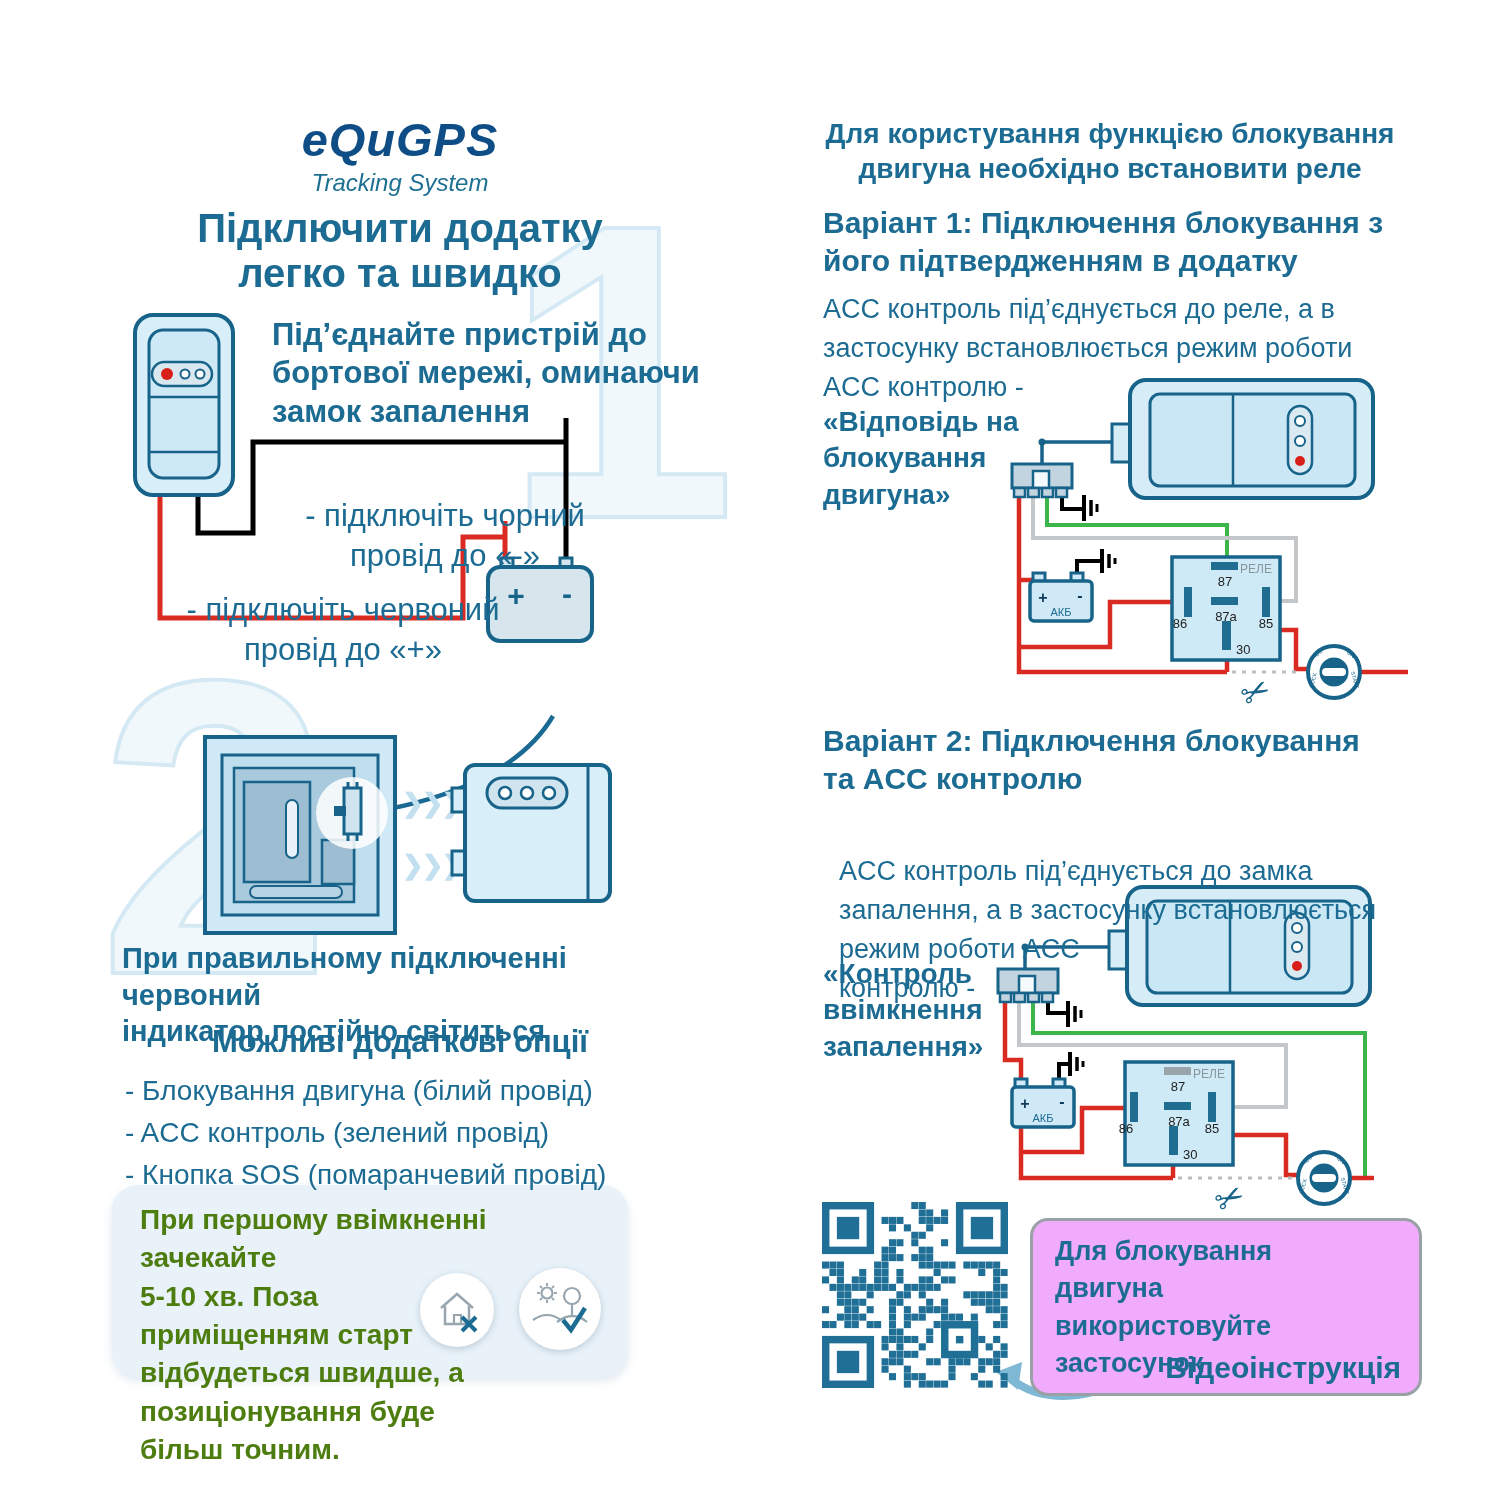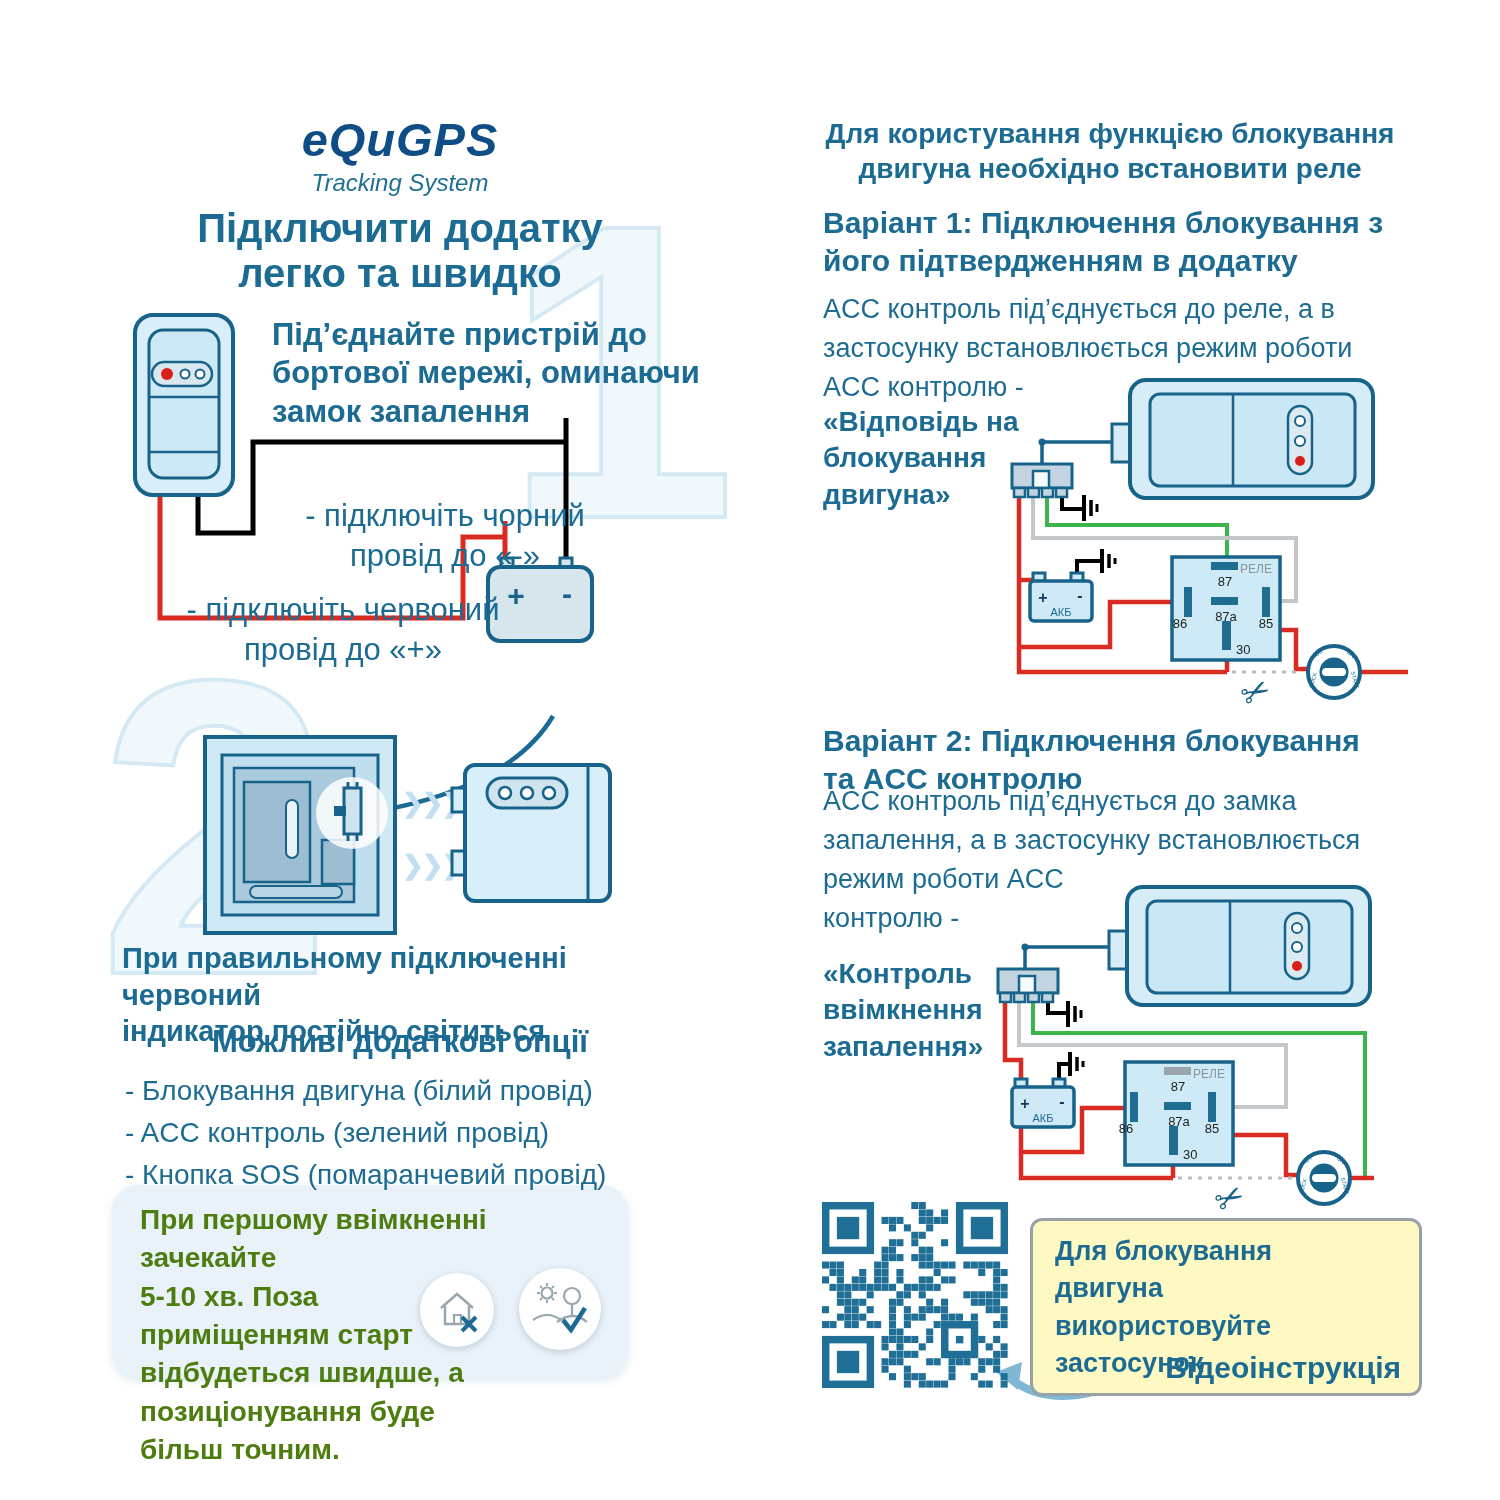--- a/index.html
+++ b/index.html
@@ -24,22 +24,22 @@
   .note-box{left:112px;top:1185px;width:516px;height:192px;background:#e9f2f9;border-radius:26px;
             box-shadow:0 4px 10px rgba(140,175,200,.28);z-index:1;}
   .note-box-text{position:absolute;left:28px;top:16px;width:352px;font-size:28px;font-weight:700;line-height:1.37;color:#4d7c0f;}
   .circle-badge{position:absolute;border-radius:50%;background:#fff;z-index:2;
                 box-shadow:0 2px 7px rgba(100,130,150,.35);display:flex;align-items:center;justify-content:center;}
   .r-header{left:812px;top:116px;width:596px;text-align:center;font-size:28px;font-weight:700;line-height:1.25;}
   .v-title{left:823px;width:590px;font-size:30px;font-weight:700;line-height:1.25;}
   .v-title .vlabel{font-weight:800;}
   .v-body{left:823px;width:600px;font-size:27px;line-height:1.44;}
   .v-mode{left:823px;font-size:28px;font-weight:700;line-height:1.3;}
-  .qr-box{left:1030px;top:1218px;width:386px;height:172px;background:#fef9c3;border:3px solid #99a1a7;
-          border-radius:12px;z-index:1;}
+  .qr-box{left:1030px;top:1218px;width:386px;height:172px;background:#f0abfc;border:3px solid #99a1a7;
+          border-radius:18px;z-index:1;}
   .qr-box-text{position:absolute;left:22px;top:12px;width:330px;font-size:27px;font-weight:700;line-height:1.38;}
   .qr-cta{position:absolute;right:18px;bottom:8px;font-size:30px;font-weight:700;margin-top:19px;}
   #qr-svg{position:absolute;left:822px;top:1202px;z-index:2;}
   svg text{font-family:"Liberation Sans",sans-serif;}
 </style>
 </head>
 <body>
 
 <div id="page">
 
@@ -378,21 +378,21 @@
     <div>блокування</div>
     <div>двигуна»</div>
   </div>
 
   <div class="txt v-title" style="top:722px;">
     <div><span class="vlabel">Варіант 2:</span>
       <span>Підключення блокування</span></div>
     <div>та ACC контролю</div>
   </div>
 
-  <div class="txt v-body" style="top:782px;">
+  <div class="txt v-body" style="top:852px;margin-left:16px;">
     <div>ACC контроль під’єднується до замка</div>
     <div>запалення, а в застосунку встановлюється</div>
     <div>режим роботи ACC</div>
     <div>контролю -</div>
   </div>
 
   <div class="txt v-mode" style="top:956px;width:260px;">
     <div>«Контроль</div>
     <div>ввімкнення</div>
     <div>запалення»</div>

